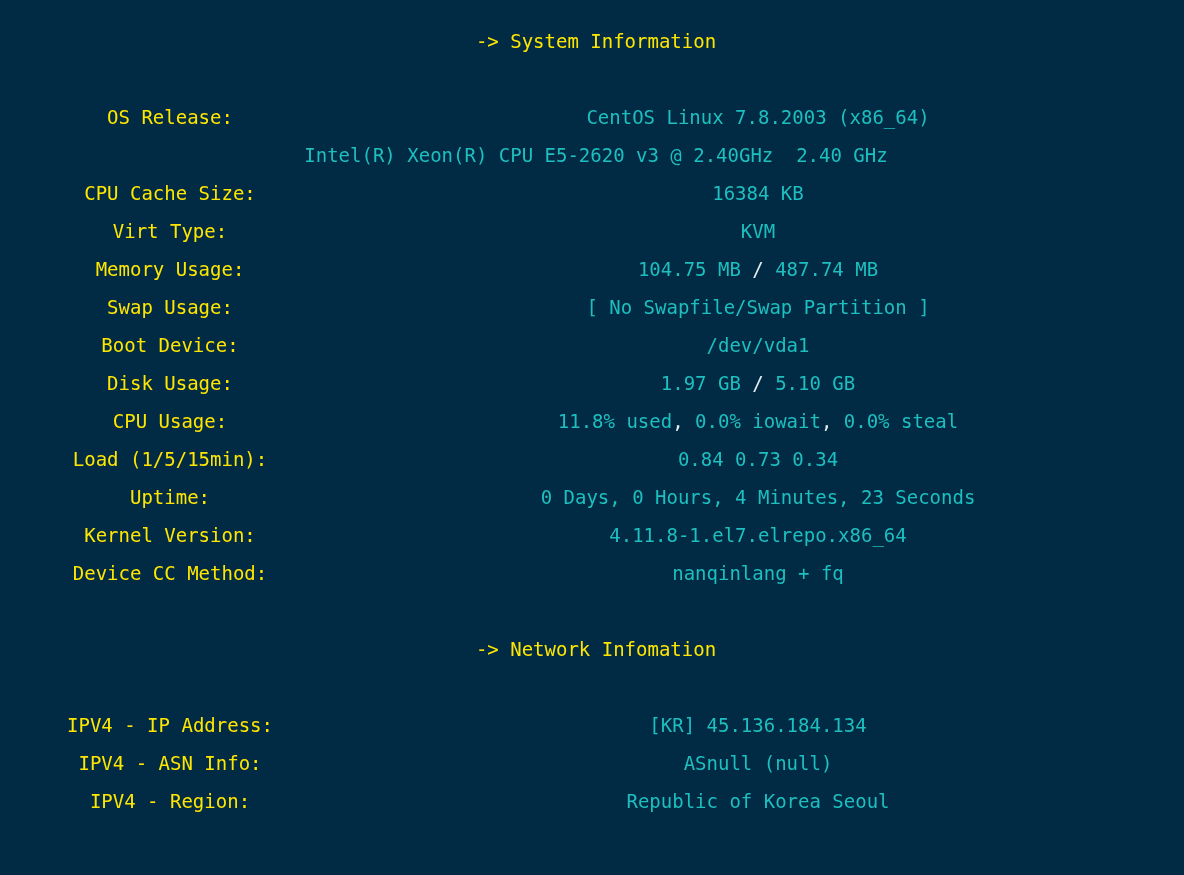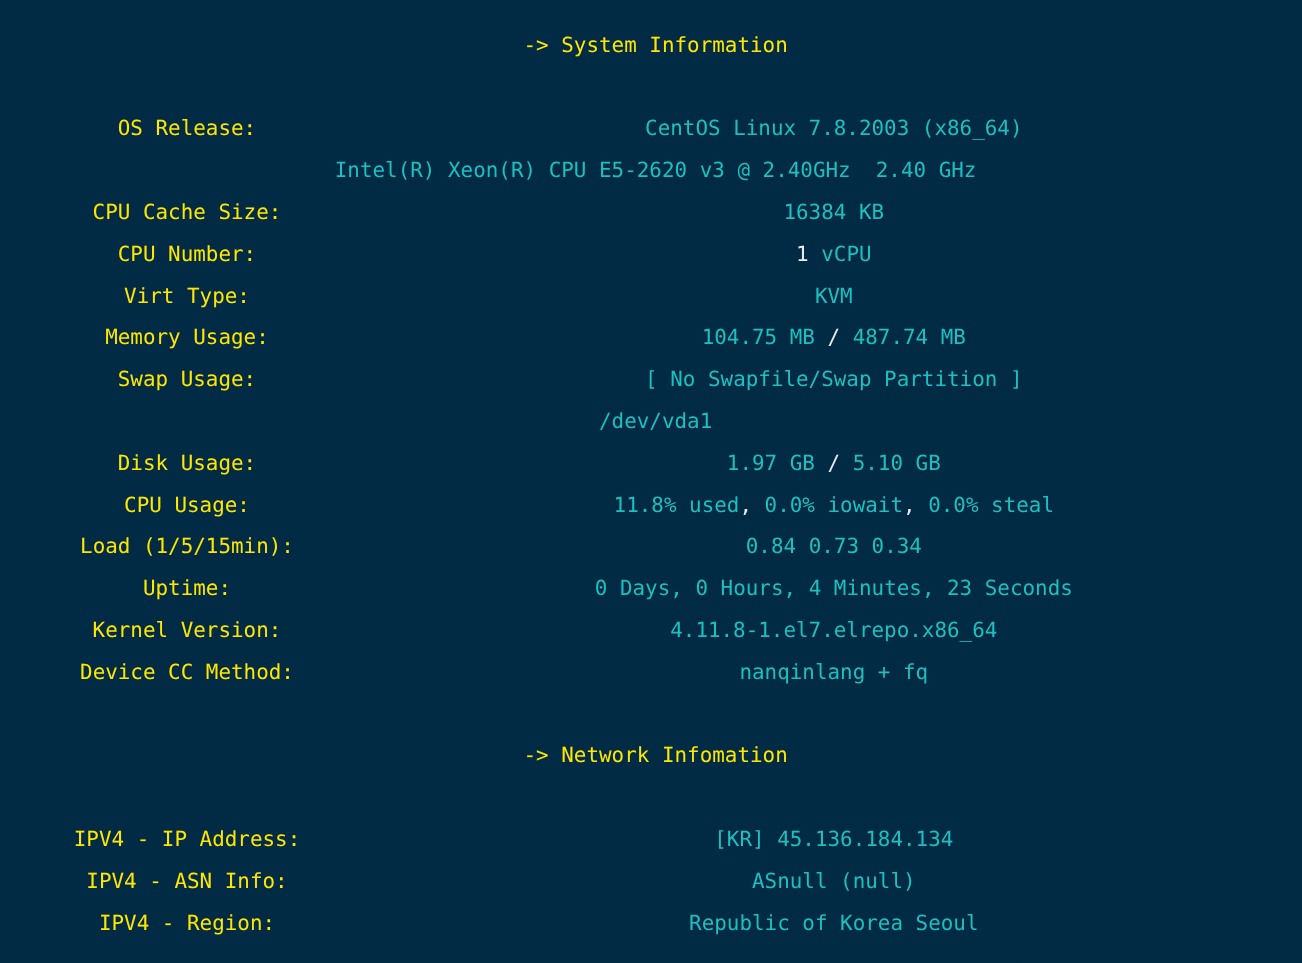--- a/index.html
+++ b/index.html
@@ -87,41 +87,38 @@
 
     <div class="row">
       <span class="value">Intel(R) Xeon(R) CPU E5-2620 v3 @ 2.40GHz  2.40 GHz</span>
     </div>
 
     <div class="row">
       <span class="label">CPU Cache Size:</span>
       <span class="value">16384 KB</span>
     </div>
 
-    <div class="row">
-      <span class="label">CPU Number:</span>
-      <span class="value"><span class="num-white">1</span><span> vCPU</span></span>
-    </div>
 
     <div class="row">
       <span class="label">Virt Type:</span>
       <span class="value">KVM</span>
     </div>
 
     <div class="row">
       <span class="label">Memory Usage:</span>
       <span class="value"><span>104.75 MB </span><span class="punct">/</span><span> 487.74 MB</span></span>
     </div>
 
     <div class="row">
       <span class="label">Swap Usage:</span>
       <span class="value">[ No Swapfile/Swap Partition ]</span>
     </div>
 
     <div class="row">
+      <span class="label">Boot Device:</span>
       <span class="value">/dev/vda1</span>
     </div>
 
     <div class="row">
       <span class="label">Disk Usage:</span>
       <span class="value"><span>1.97 GB </span><span class="punct">/</span><span> 5.10 GB</span></span>
     </div>
 
     <div class="row">
       <span class="label">CPU Usage:</span>

